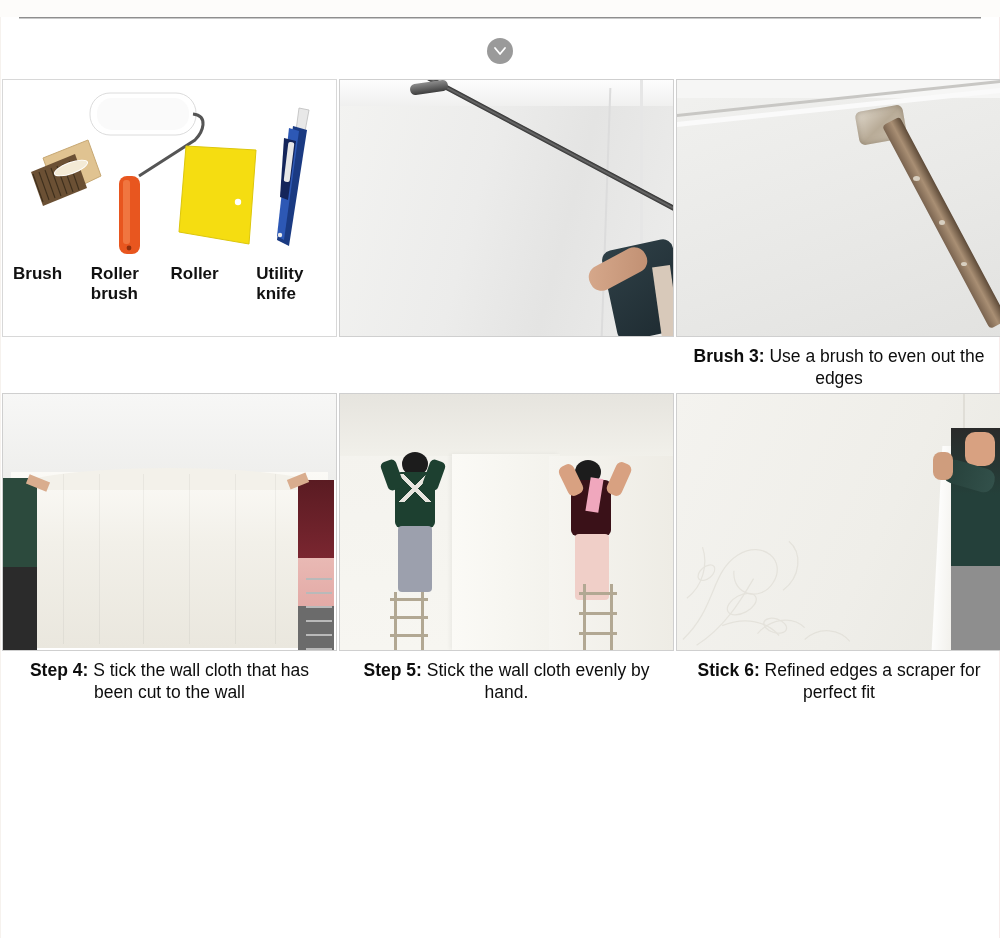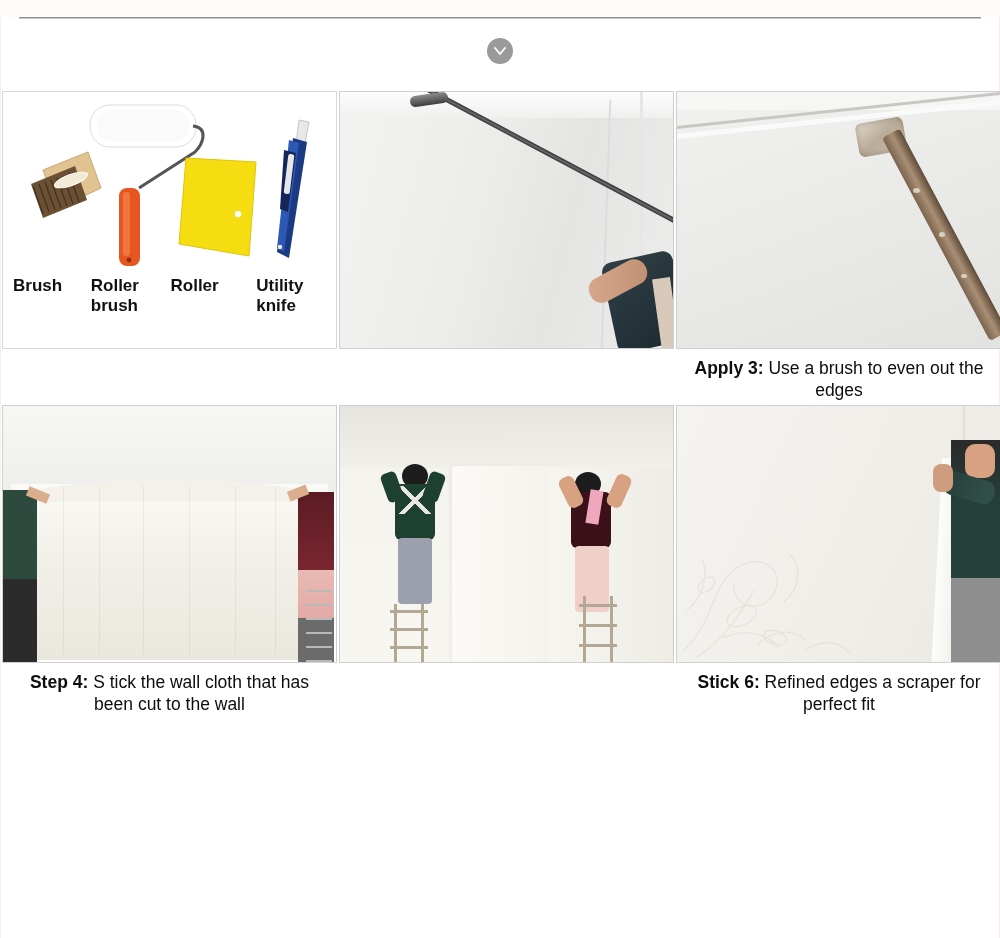--- a/index.html
+++ b/index.html
@@ -68,21 +68,20 @@
     width: 26px;
     height: 26px;
     border-radius: 50%;
     background: #9a9a9a;
     position: relative;
   }
   .chevron-circle svg { position: absolute; top: 7px; left: 6px; }
 
   
   .grid {
-    margin-top: 12px;
     display: grid;
     grid-template-columns: 335px 335px 326px;
     column-gap: 2px;
     row-gap: 0px;
     padding: 3px 1px;
   }
 
   .cell { width: 100%; }
 
   .frame {
@@ -316,21 +315,21 @@
           <div class="s3-line"></div>
           <div class="s3-line2"></div>
           <div class="s3-head"></div>
           <div class="s3-handle"></div>
           <div class="s3-spot" style="left:236px;top:96px;width:7px;height:5px;"></div>
           <div class="s3-spot" style="left:262px;top:140px;width:6px;height:5px;"></div>
           <div class="s3-spot" style="left:284px;top:182px;width:6px;height:4px;"></div>
         </div>
       </div>
       <div class="caption">
-        <b>Apply 3:</b>
+        <b>Brush 3:</b>
         <span>Use a brush to even out the edges</span>
       </div>
     </div>
 
     <div class="cell">
       <div class="frame photo">
         <div class="scene">
           <div class="s4-ceil"></div>
           <div class="s4-cloth"></div>
           <div class="s4-sag"></div>
@@ -384,20 +383,24 @@
           <div style="position:absolute;right:46px;top:68px;width:16px;height:34px;background:#d8a181;transform:rotate(24deg);border-radius:6px;"></div>
           <div class="s5-legs" style="right:64px; top:140px; background:#f0cfc8;"></div>
           <div class="s5-ladder" style="right:56px; bottom:0; height:66px;">
             <div class="rail" style="left:4px;"></div>
               <div class="rail" style="right:4px;"></div>
             <div class="rung" style="top:8px;"></div>
               <div class="rung" style="top:28px;"></div>
               <div class="rung" style="top:48px;"></div>
           </div>
         </div>
+      </div>
+      <div class="caption">
+        <b>Step 5:</b>
+        <span>Stick the wall cloth evenly by hand.</span>
       </div>
     </div>
 
     <div class="cell">
       <div class="frame photo">
         <div class="scene">
           <div class="s6-wall"></div>
           <svg class="s6-pattern" viewBox="0 0 330 258" preserveAspectRatio="none">
             <g fill="none" stroke="#d9d6cd" stroke-width="1.3">
               <path d="M6 250 C40 218 34 182 62 164 C88 148 112 170 98 192 C86 212 56 206 58 180"></path>

